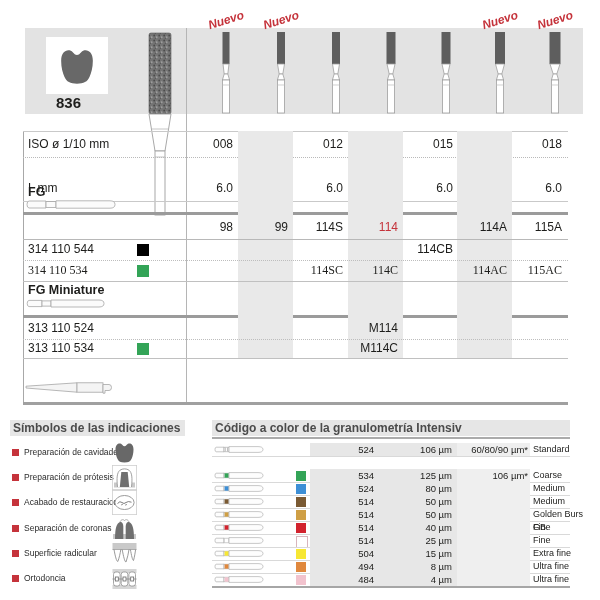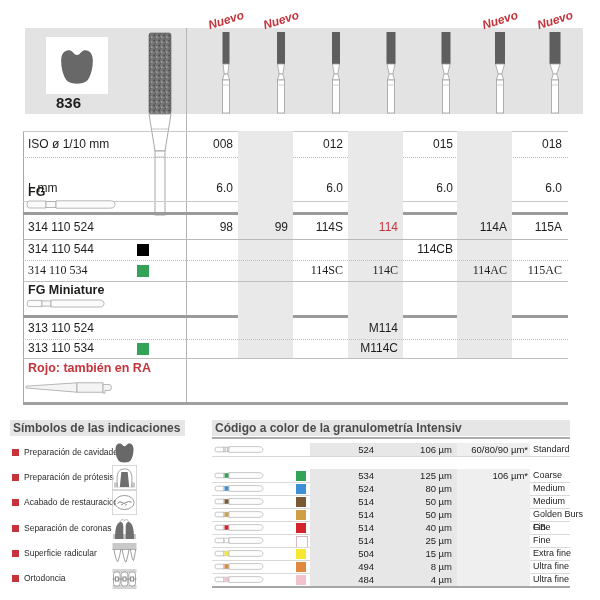--- a/index.html
+++ b/index.html
@@ -109,21 +109,20 @@
   <div class="abs hline thick" style="top:212px;"></div>
 
   <div class="sec-title" style="top:283px;">FG Miniature</div>
   <svg class="abs" style="left:26px;top:297px;" width="82" height="13" viewBox="0 0 82 13">
     <path d="M3,3.4 Q1.2,3.6 1.2,6.5 Q1.2,9.4 3,9.6 L16,9.6 L16,3.4 Z" fill="#fbfbfb" stroke="#a6a6a6" stroke-width="0.8"></path>
     <rect x="16" y="3.9" width="9" height="5.2" fill="#fbfbfb" stroke="#a6a6a6" stroke-width="0.8"></rect>
     <path d="M25,3 L73,3 Q78,3 78,6.5 Q78,10 73,10 L25,10 Z" fill="#fbfbfb" stroke="#a6a6a6" stroke-width="0.8"></path>
   </svg>
   <div class="abs hline thick" style="top:315px;"></div>
 
-  <div class="abs" id="red-note">Rojo: también en RA</div>
   <svg class="abs" style="left:25px;top:379px;" width="92" height="17" viewBox="0 0 92 17">
     <path d="M1,7.2 L1,9 L52,13.2 L52,3.8 Z" fill="#f4f4f4" stroke="#a6a6a6" stroke-width="0.8"></path>
     <rect x="52" y="3.8" width="26" height="9.4" fill="#f4f4f4" stroke="#a6a6a6" stroke-width="0.8"></rect>
     <path d="M78,5.5 L84,5.5 Q86.5,5.5 86.5,8.5 Q86.5,11.5 84,11.5 L80,11.5 L80,14.2 L78,14.2 Z" fill="#f4f4f4" stroke="#a6a6a6" stroke-width="0.8"></path>
   </svg>
   <div class="abs hline" style="top:402px;height:2.5px;background:#a0a0a0;"></div>
 
   <div class="abs" id="indications">
     <div class="sect-title" id="ind-title">Símbolos de las indicaciones</div>
   <div class="ind-item" style="top: 20px;">
@@ -406,21 +405,20 @@
     <div class="nuevo" style="left: 474px;">Nuevo</div>
     <svg width="26" height="82" viewBox="0 0 26 82" class="abs" style="left: 542px; top: 32px;">
       <rect x="7.5" y="0" width="11" height="32" fill="#5e5e5e"></rect>
       <polygon points="8,32 18,32 14.8,42 11.2,42" fill="#fff" stroke="#9e9e9e" stroke-width="0.8"></polygon>
       <polygon points="11.2,42 14.8,42 16.6,48 9.4,48" fill="#fff" stroke="#9e9e9e" stroke-width="0.8"></polygon>
       <rect x="9.4" y="48" width="7.2" height="33" fill="#fff" stroke="#9e9e9e" stroke-width="0.8"></rect>
       <line x1="9.4" y1="53" x2="16.6" y2="53" stroke="#bcbcbc" stroke-width="0.7"></line>
     </svg>
     <div class="nuevo" style="left: 529px;">Nuevo</div>
     <div class="trow" style="top: 215px; height: 24px; line-height: 24px; border-bottom: 1px solid rgb(184, 184, 184);">
-      <span class="rlabel">314 110 524</span>
       <span class="vcell" style="left: 158px;">98</span>
       <span class="vcell" style="left: 213px;">99</span>
       <span class="vcell" style="left: 268px;">114S</span>
       <span class="vcell" style="left: 323px; color: rgb(197, 51, 59);">114</span>
       <span class="vcell" style="left: 432px;">114A</span>
       <span class="vcell" style="left: 487px;">115A</span>
     </div>
     <div class="trow" style="top: 239px; height: 21px; line-height: 21px; border-bottom: 1px dotted rgb(189, 189, 189);">
       <span class="rlabel">314 110 544</span>
       <span class="code-sq" style="top: 4.5px; background: rgb(0, 0, 0);"></span>

